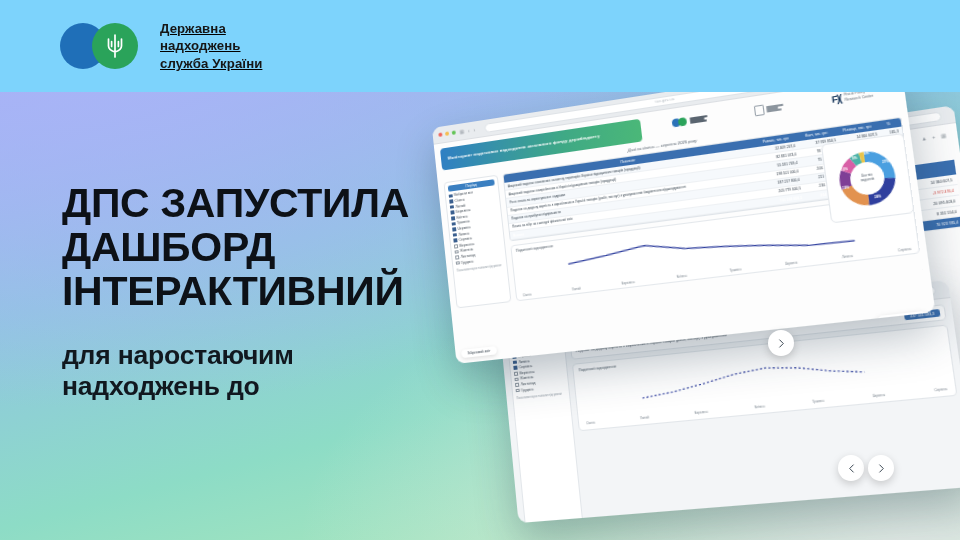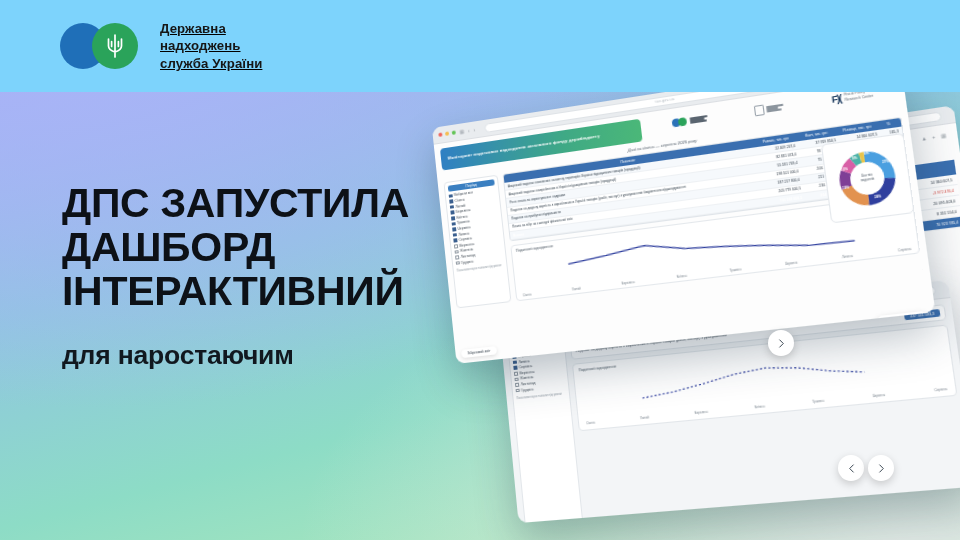--- a/index.html
+++ b/index.html
@@ -344,20 +344,21 @@
   </div>
 
   <div class="copy">
     <div class="headline">
       <span>ДПС ЗАПУСТИЛА</span>
       <span>ДАШБОРД</span>
       <span>ІНТЕРАКТИВНИЙ</span>
     </div>
     <div class="subcopy">
       <span>для наростаючим</span>
+      <span>надходжень до</span>
     </div>
   </div>
 
   <div class="mocks">
 
     <div class="win win-right">
       <div class="chrome">
         <div class="dots">
           <div class="dot"></div>
           <div class="dot"></div>

